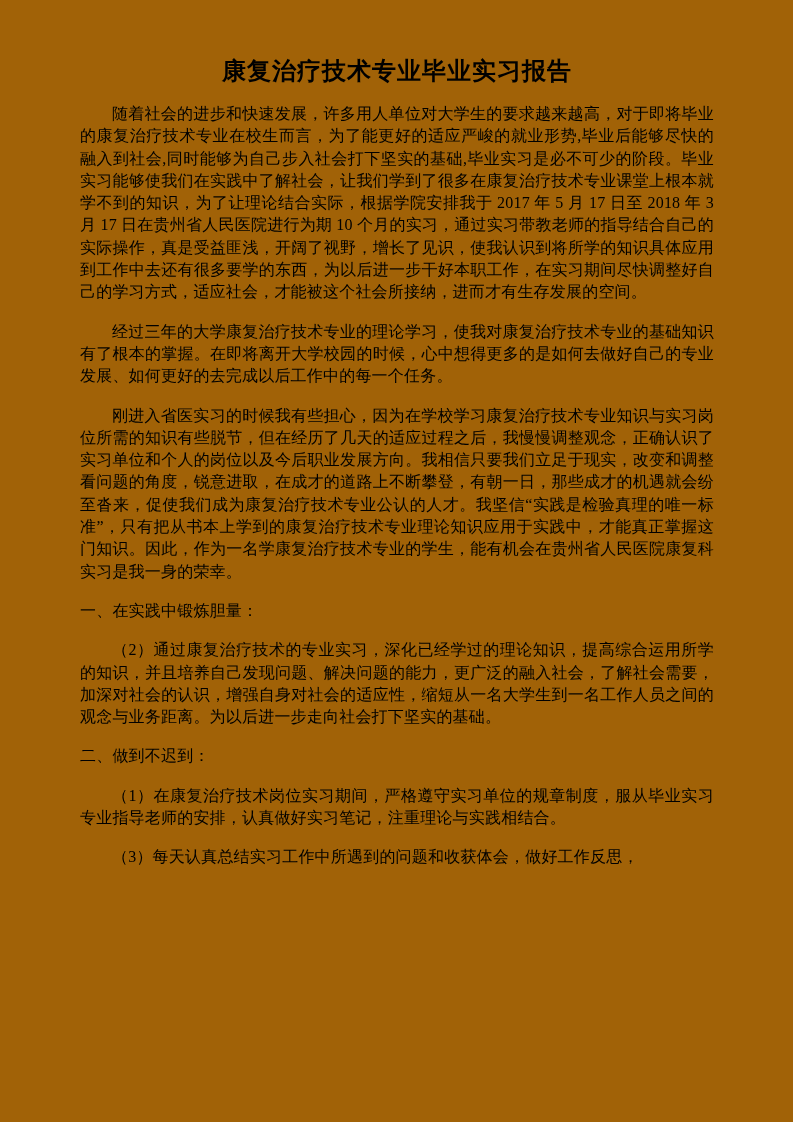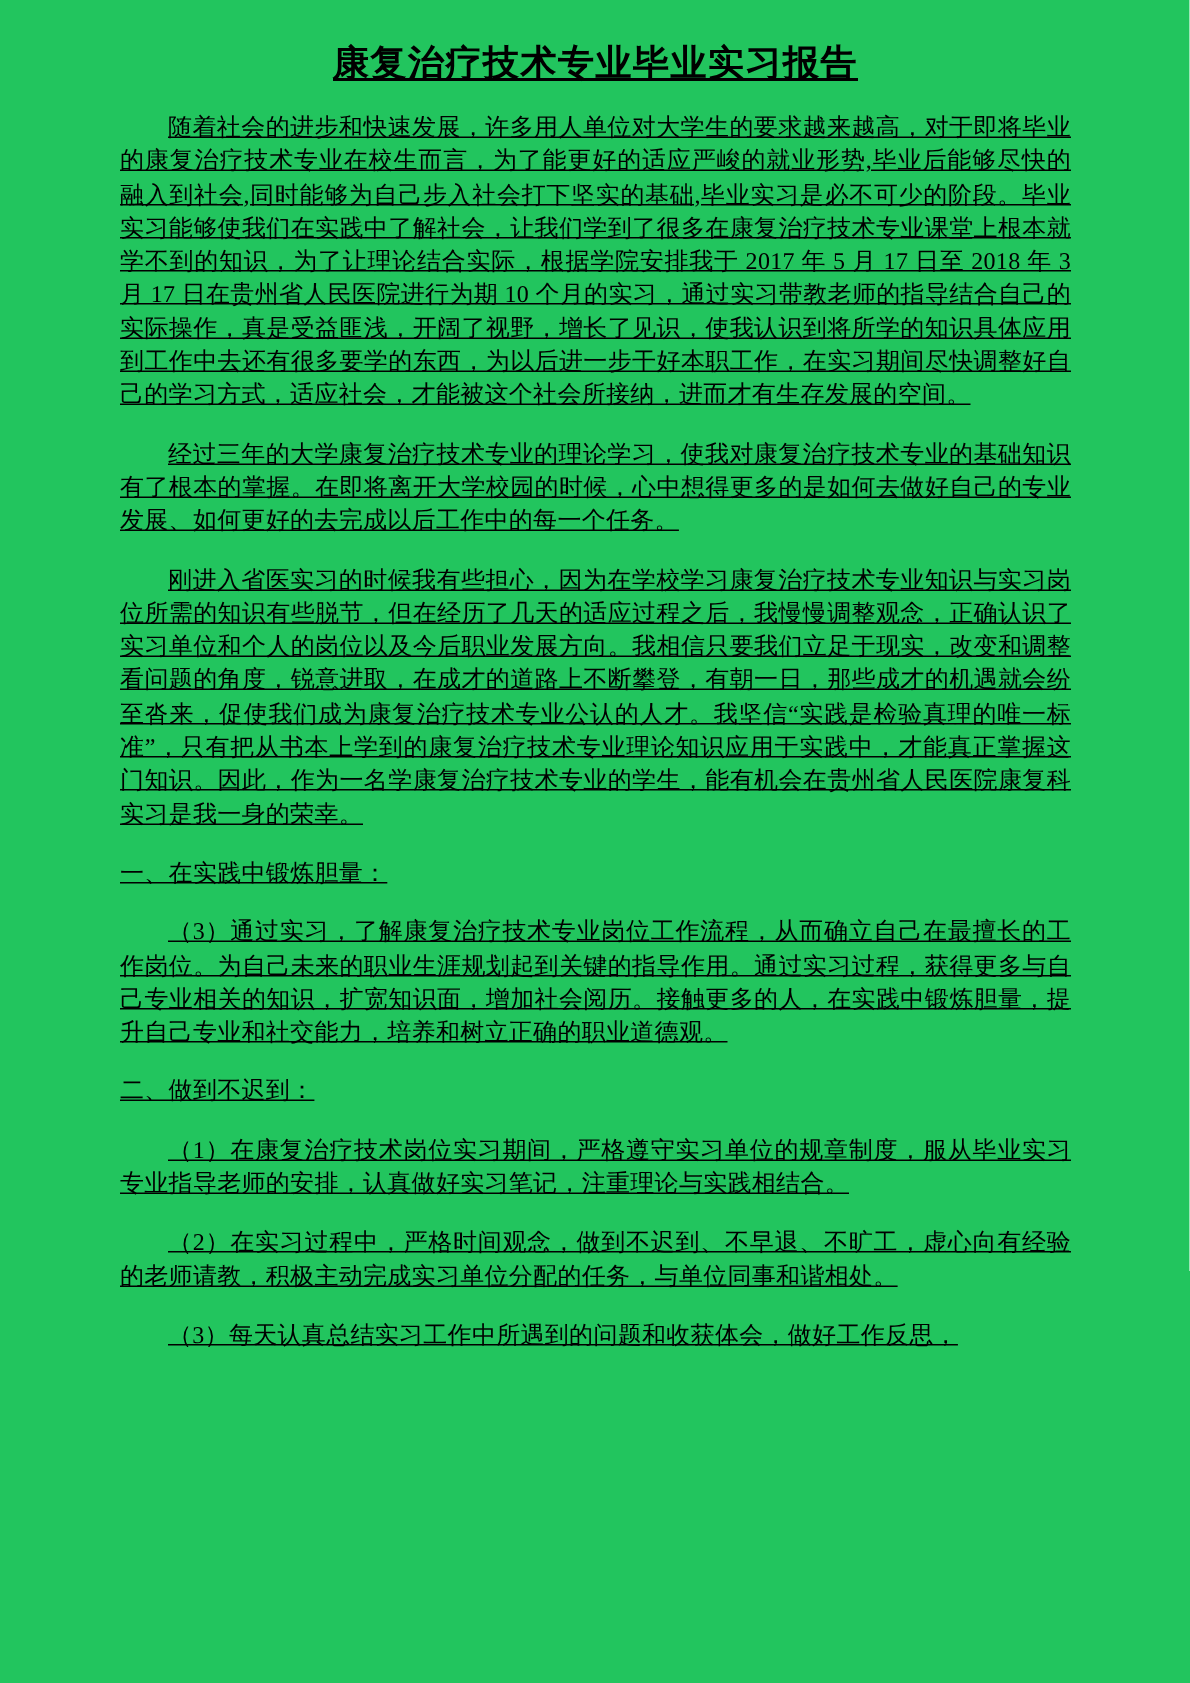--- a/index.html
+++ b/index.html
@@ -4,27 +4,26 @@
 <style>
   html, body {
     margin: 0;
     padding: 0;
     background: #ffffff;
   }
   .page {
     position: relative;
     width: 793px;
     height: 1122px;
-    background: #22c55e;
+    background: #a16207;
     overflow: hidden;
     box-sizing: border-box;
-    padding: 28px 62px 0 63px;
+    padding: 56px 62px 0 63px;
     font-family: "Liberation Serif", "DejaVu Serif", serif;
     color: #000000;
-    text-decoration: underline;
   }
   .doc-title {
     margin: 0 0 5px 0;
     font-size: 24px;
     line-height: 30px;
     font-weight: bold;
     text-align: center;
     letter-spacing: 1px;
   }
   .doc-body p {
@@ -53,24 +52,23 @@
   <div class="doc-body">
     <p class="p-indent">随着社会的进步和快速发展，许多用人单位对大学生的要求越来越高，对于即将毕业的康复治疗技术专业在校生而言，为了能更好的适应严峻的就业形势,毕业后能够尽快的融入到社会,同时能够为自己步入社会打下坚实的基础,毕业实习是必不可少的阶段。毕业实习能够使我们在实践中了解社会，让我们学到了很多在康复治疗技术专业课堂上根本就学不到的知识，为了让理论结合实际，根据学院安排我于 2017 年 5 月 17 日至 2018 年 3 月 17 日在贵州省人民医院进行为期 10 个月的实习，通过实习带教老师的指导结合自己的实际操作，真是受益匪浅，开阔了视野，增长了见识，使我认识到将所学的知识具体应用到工作中去还有很多要学的东西，为以后进一步干好本职工作，在实习期间尽快调整好自己的学习方式，适应社会，才能被这个社会所接纳，进而才有生存发展的空间。</p>
 
     <p class="p-indent">经过三年的大学康复治疗技术专业的理论学习，使我对康复治疗技术专业的基础知识有了根本的掌握。在即将离开大学校园的时候，心中想得更多的是如何去做好自己的专业发展、如何更好的去完成以后工作中的每一个任务。</p>
 
     <p class="p-indent">刚进入省医实习的时候我有些担心，因为在学校学习康复治疗技术专业知识与实习岗位所需的知识有些脱节，但在经历了几天的适应过程之后，我慢慢调整观念，正确认识了实习单位和个人的岗位以及今后职业发展方向。我相信只要我们立足于现实，改变和调整看问题的角度，锐意进取，在成才的道路上不断攀登，有朝一日，那些成才的机遇就会纷至沓来，促使我们成为康复治疗技术专业公认的人才。我坚信“实践是检验真理的唯一标准”，只有把从书本上学到的康复治疗技术专业理论知识应用于实践中，才能真正掌握这门知识。因此，作为一名学康复治疗技术专业的学生，能有机会在贵州省人民医院康复科实习是我一身的荣幸。</p>
 
     <p class="p-heading">一、在实践中锻炼胆量：</p>
 
 
+    <p class="p-indent">（2）通过康复治疗技术的专业实习，深化已经学过的理论知识，提高综合运用所学的知识，并且培养自己发现问题、解决问题的能力，更广泛的融入社会，了解社会需要，加深对社会的认识，增强自身对社会的适应性，缩短从一名大学生到一名工作人员之间的观念与业务距离。为以后进一步走向社会打下坚实的基础。</p>
 
-    <p class="p-indent">（3）通过实习，了解康复治疗技术专业岗位工作流程，从而确立自己在最擅长的工作岗位。为自己未来的职业生涯规划起到关键的指导作用。通过实习过程，获得更多与自己专业相关的知识，扩宽知识面，增加社会阅历。接触更多的人，在实践中锻炼胆量，提升自己专业和社交能力，培养和树立正确的职业道德观。</p>
 
     <p class="p-heading">二、做到不迟到：</p>
 
     <p class="p-indent">（1）在康复治疗技术岗位实习期间，严格遵守实习单位的规章制度，服从毕业实习专业指导老师的安排，认真做好实习笔记，注重理论与实践相结合。</p>
 
-    <p class="p-indent">（2）在实习过程中，严格时间观念，做到不迟到、不早退、不旷工，虚心向有经验的老师请教，积极主动完成实习单位分配的任务，与单位同事和谐相处。</p>
 
     <p class="p-indent">（3）每天认真总结实习工作中所遇到的问题和收获体会，做好工作反思，</p>
   </div>
 </div>
 
 </body></html>

